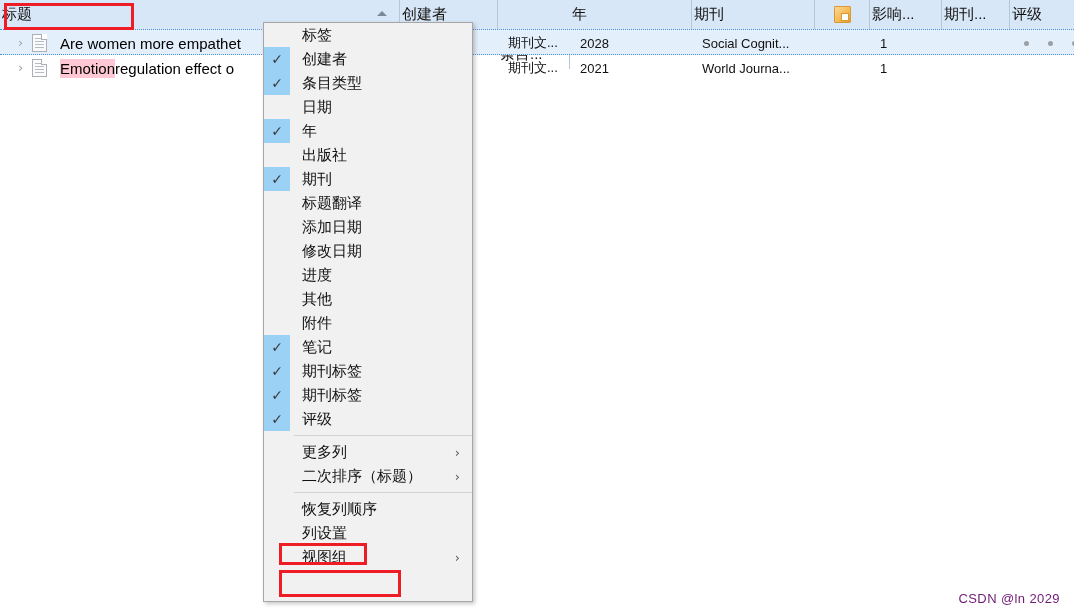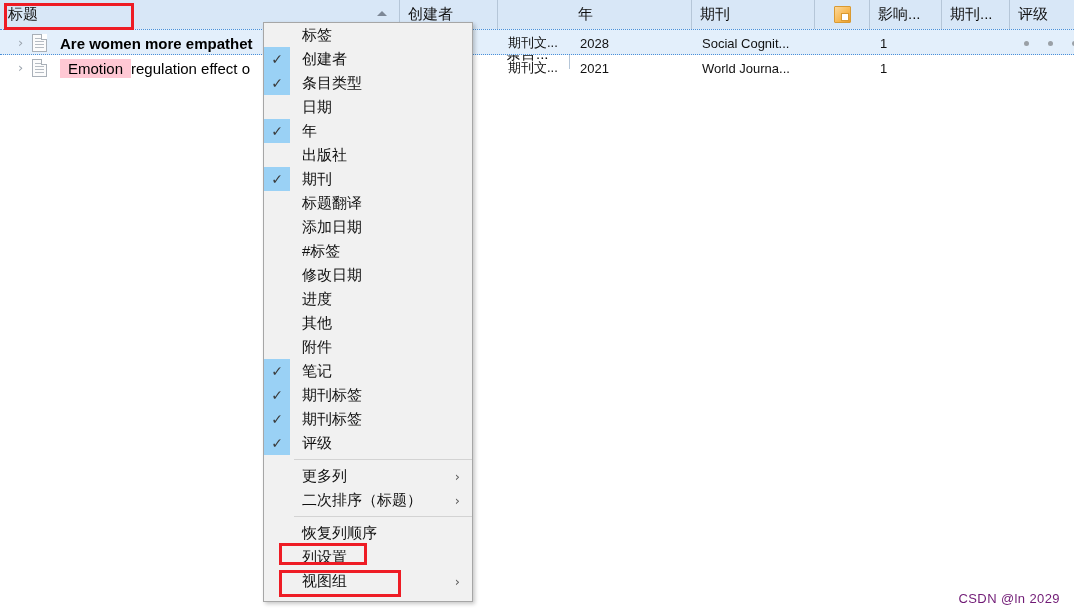--- a/index.html
+++ b/index.html
@@ -18,21 +18,21 @@
   #header{
     position:absolute;left:0;top:0;width:1074px;height:29px;
     background:#d8e7f7;
     box-sizing:border-box;
   }
   .hcell{
     position:absolute;top:0;height:29px;
     display:flex;align-items:center;
     box-sizing:border-box;
     border-right:1px solid #b5c6d8;
-    padding-left:8px;
+    padding-left:2px;
     font-size:15px;color:#111;
     white-space:nowrap;overflow:hidden;
   }
   .hcell.noborder{border-right:none;}
   .sortmark{
     position:absolute;right:12px;top:11px;
     width:0;height:0;
     border-left:5px solid transparent;
     border-right:5px solid transparent;
     border-bottom:5px solid #7d8896;
@@ -83,21 +83,21 @@
     content:"";position:absolute;left:2px;top:3px;right:2px;height:1px;
     background:#b6bcc3;
     box-shadow:0 3px 0 #b6bcc3,0 6px 0 #b6bcc3,0 9px 0 #b6bcc3;
   }
   .docicon:after{
     content:"";position:absolute;right:-1px;top:-1px;
     width:5px;height:5px;background:#fff;
     border-left:1px solid #a9b0b8;border-bottom:1px solid #a9b0b8;
   }
   .title-text{position:absolute;left:60px;top:0;height:26px;display:flex;align-items:center;}
-  .hl{background:#ffc8d4;padding:1px 8px;}
+  .hl{background:#ffc8d4;padding:1px 0;}
   .dots{position:absolute;top:0;height:26px;display:flex;align-items:center;gap:19px;left:1024px;}
   .dot{width:5px;height:5px;border-radius:50%;background:#9aa0a6;}
 
   
   #menu{
     position:absolute;left:263px;top:22px;width:210px;height:580px;
     background:#f1f1f1;
     border:1px solid #a6a6a6;
     box-sizing:border-box;
     box-shadow:2px 2px 4px rgba(0,0,0,.22);
@@ -177,21 +177,21 @@
     </div>
     <div class="hcell noborder" style="left: 1010px; width: 64px;">
       <span>评级</span>
     </div>
   </div>
 
 <div id="rows">
     <div class="row selected focus">
       <span class="twisty">›</span>
       <span class="docicon"></span>
-      <span class="title-text" style="width: 340px; font-weight: bold;">
+      <span class="title-text" style="width: 340px;">
         <span>Are women more empathet</span>
       </span>
       <span class="cell" style="left: 508px; width: 60px;">期刊文...</span>
       <span class="cell" style="left: 580px; width: 110px;">2028</span>
       <span class="cell" style="left: 702px; width: 111px;">Social Cognit...</span>
       <span class="cell" style="left: 880px; width: 60px;">1</span>
       <span class="dots">
         <span class="dot"></span>
         <span class="dot"></span>
         <span class="dot"></span>
@@ -245,24 +245,20 @@
       <div class="mi">
         <span class="chk"></span>
         <span class="lbl">标题翻译</span>
       </div>
       <div class="mi">
         <span class="chk"></span>
         <span class="lbl">添加日期</span>
       </div>
       <div class="mi">
         <span class="chk"></span>
-        <span class="lbl">#标签</span>
-      </div>
-      <div class="mi">
-        <span class="chk"></span>
         <span class="lbl">修改日期</span>
       </div>
       <div class="mi">
         <span class="chk"></span>
         <span class="lbl">进度</span>
       </div>
       <div class="mi">
         <span class="chk"></span>
         <span class="lbl">其他</span>
       </div>

